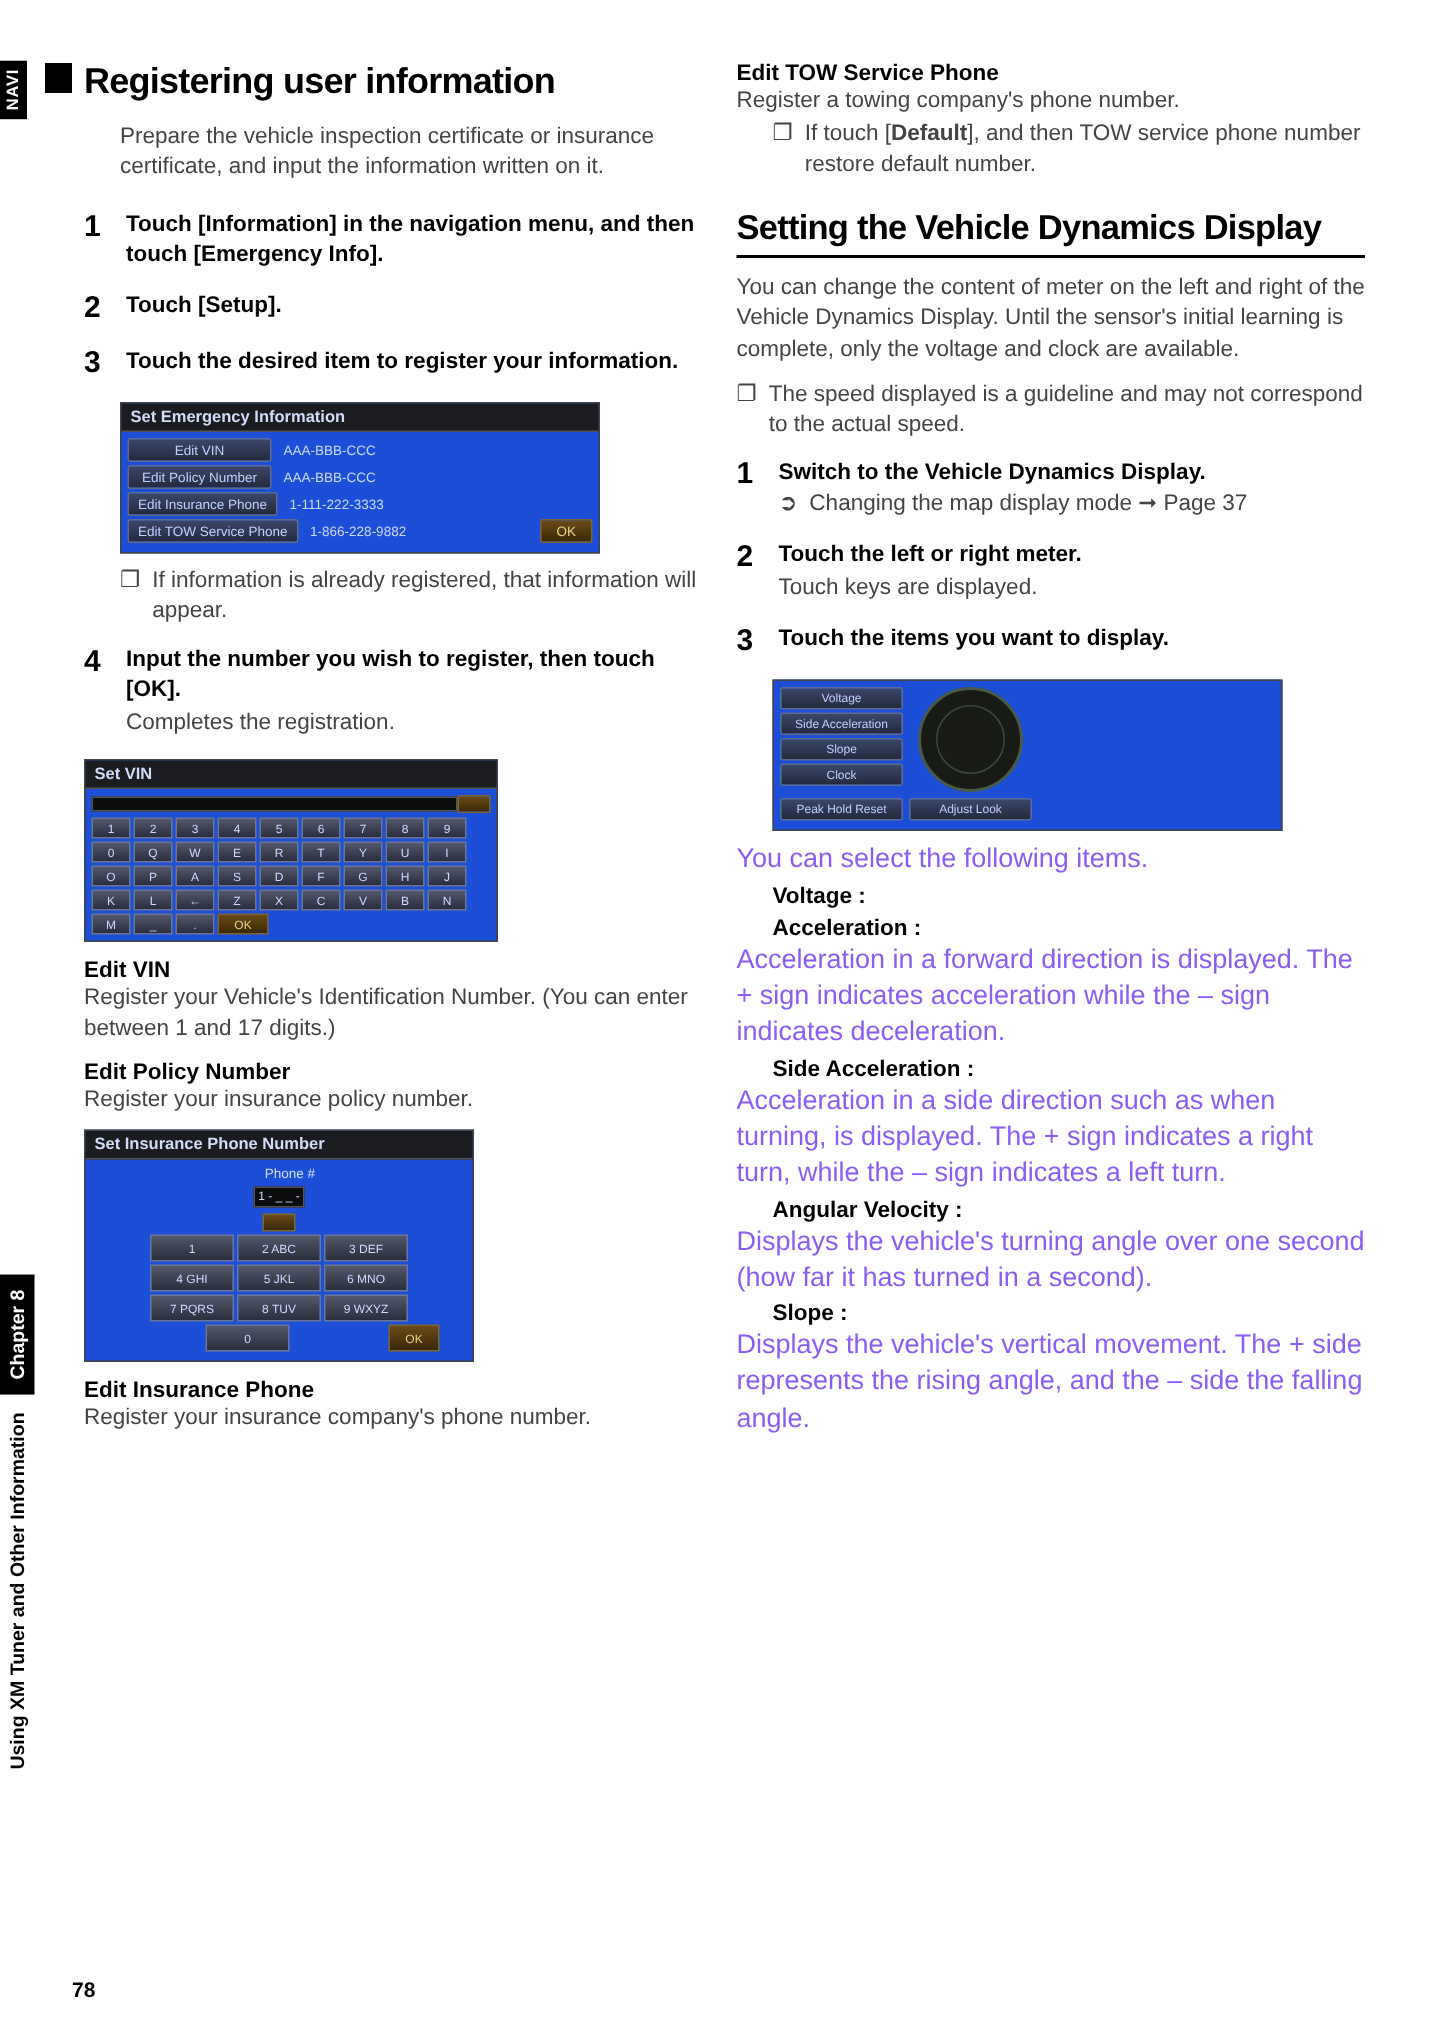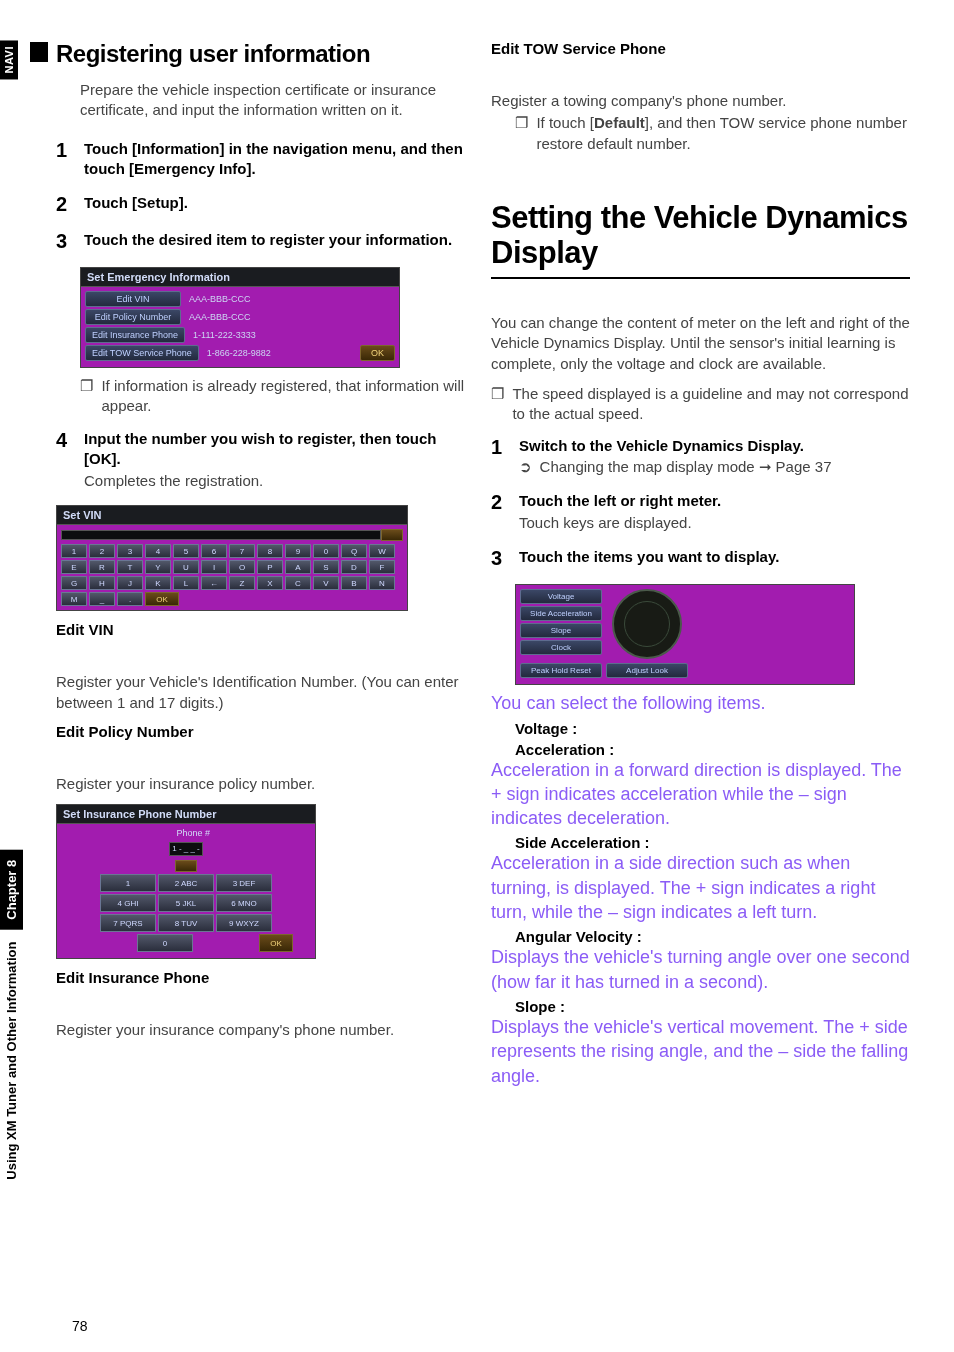--- a/index.html
+++ b/index.html
@@ -25,49 +25,49 @@
   .title-row .bullet-bar { margin-top: 6px; }
   .intro { font-size: 15px; color: #444; line-height: 1.35; margin-left: 24px; margin-bottom: 18px; }
   .step { display: flex; margin-left: 0; margin-bottom: 14px; }
   .step-num { font-weight: bold; font-size: 20px; width: 28px; flex-shrink: 0; }
   .step-body { font-size: 15px; line-height: 1.35; color: #000; }
   .step-body .bold { font-weight: bold; }
   .sub { font-size: 15px; color: #444; line-height: 1.35; margin-top: 2px; }
   .note-row { display: flex; margin-left: 24px; font-size: 15px; color: #444; line-height: 1.35; margin-top: 8px; margin-bottom: 12px; gap: 8px; }
   .note-sym { flex-shrink: 0; }
   .sub-heading { font-weight: bold; font-size: 15px; margin-left: 0; margin-top: 10px; }
-  .sub-text { font-size: 15px; color: #444; line-height: 1.35; margin-left: 0; margin-bottom: 2px; margin-top: 34px; }
+  .sub-text { font-size: 15px; color: #444; line-height: 1.35; margin-left: 0; margin-bottom: 2px; }
   .sub-heading-indent { font-weight: bold; font-size: 15px; margin-left: 24px; margin-top:4px;}
   .sub-text-indent { font-size: 18px; color: #8b5cf6; line-height: 1.35; margin-bottom: 4px; }
   hr.thick { border: none; border-top: 2px solid #000; margin: 6px 0 10px; }
   .screenshot {
     margin: 10px 0 6px 24px;
     border: 1px solid #444;
-    background: #a21caf;
+    background: #1d4ed8;
     width: 320px;
     font-size: 10px;
     color: #c8d2f0;
     padding: 4px;
   }
   .scr-title { background: #1a1c20; color: #d2dcf8; font-weight: bold; padding: 3px 6px; font-size: 11px; border-bottom: 1px solid #555; margin: -4px -4px 4px; }
   .scr-row { display: flex; align-items: center; margin: 2px 0; gap: 4px; }
   .scr-btn {
     background: linear-gradient(#3b4766,#232a3e);
     border: 1px solid #5e6c8f;
     color: #bfd0ff;
     font-size: 9px;
     padding: 2px 6px;
     border-radius: 2px;
     text-align: center;
     display: inline-block;
     min-width: 96px;
   }
   .scr-val { color: #ccd6f2; font-size: 9px; padding-left: 4px; }
   .scr-ok { background: linear-gradient(#6a4b1a,#3a2806); border: 1px solid #7d662e; color: #f0d27a; font-size: 9px; padding: 2px 10px; border-radius: 2px; margin-left: auto; }
-  .keyboard { width: 352px; }
+  .keyboard { width: 276px; }
   .kb-header { display:flex; align-items:center; margin:2px 0;}
   .kb-input { flex:1; background:#0c0d0f; border:1px solid #555; height:10px;}
   .kb-del { background:linear-gradient(#6a4b1a,#3a2806); border:1px solid #7d662e; width:22px; height:12px;}
   .kb-grid { display:flex; flex-wrap:wrap; gap:2px; margin-top:3px;}
   .kb-key { background:linear-gradient(#52586a,#2a2e3c); border:1px solid #6a7694; width:26px; height:14px; font-size:8px; color:#cfd8ff; text-align:center; line-height:14px;}
   .kb-ok { background:linear-gradient(#6a4b1a,#3a2806); border:1px solid #7d662e; width:34px; height:14px; font-size:8px; color:#f0d27a; text-align:center; line-height:14px;}
   .dyn-grid { display:flex; gap:6px;}
   .dyn-col { display:flex; flex-direction:column; gap:2px;}
   .dyn-btn { background:linear-gradient(#3b4766,#232a3e); border:1px solid #5e6c8f; color:#bfd0ff; font-size:8px; padding:2px 4px; border-radius:2px; text-align:center; min-width:82px;}
   .dyn-gauge { width:70px; height:70px; border:2px solid #4a5a4a; border-radius:50%; background:#181b15; position:relative; margin-left:4px;}
@@ -82,21 +82,21 @@
   .pp-ok{background:linear-gradient(#6a4b1a,#3a2806); border:1px solid #7d662e; width:34px; height:18px; font-size:8px; color:#f0d27a; text-align:center; line-height:18px; margin-left:6px;}
 
   
   .side-tab { position: absolute; left: 0; top: 40px; background: #000; color: #fff; writing-mode: vertical-rl; transform: rotate(180deg); font-size: 11px; font-weight: bold; padding: 6px 3px; letter-spacing: 0.5px; }
   
   .side-block { position:absolute; left:0; top:850px; width:28px; height:440px; display:flex; align-items:flex-start;}
   .side-vert { writing-mode: vertical-rl; transform: rotate(180deg); font-size:13px; font-weight:bold; white-space:nowrap;}
   .side-vert .blk { display:inline-block; background:#000; color:#fff; padding:10px 4px; }
   .side-vert .txt { display:inline-block; color:#000; padding:8px 4px; }
 
-  .page-num { position: absolute; left: 72px; bottom: 18px; font-size: 14px; font-weight: normal; }
+  .page-num { position: absolute; left: 48px; bottom: 18px; font-size: 14px; font-weight: bold; }
   .body-note { display:flex; gap:8px; margin-left:24px; font-size:15px; color:#444; line-height:1.35;}
   .body-note .sym{flex-shrink:0;}
   .link-ref{display:flex; gap:8px; margin-left:24px; font-size:15px; color:#444; line-height:1.35;}
   .bold {font-weight:bold;}
 </style>
 </head>
 <body>
 
 <div class="side-tab">NAVI</div>
 <div class="side-block">
@@ -257,21 +257,21 @@
     <div class="sub-heading" style="margin-top:4px;">Edit TOW Service Phone</div>
     <div class="sub-text">Register a towing company's phone number.</div>
     <div class="body-note">
       <span class="sym">❐</span>
       <span>
         <span>If touch [</span><span class="bold">Default</span><span>], and then TOW service phone number restore default number.</span>
       </span>
     </div>
 
     <div style="height:18px;"></div>
-    <h2 class="section-title" style="font-size:31px; line-height:1.15;margin-top:28px;">Setting the Vehicle Dynamics Display</h2>
+    <h2 class="section-title" style="font-size:23px; line-height:1.15;">Setting the Vehicle Dynamics Display</h2>
     <hr class="thick">
     <p class="sub-text">You can change the content of meter on the left and right of the Vehicle Dynamics Display. Until the sensor's initial learning is complete, only the voltage and clock are available.</p>
     <div class="body-note" style="margin-left:0; margin-top:10px; margin-bottom:12px;">
       <span class="sym">❐</span>
       <span>The speed displayed is a guideline and may not correspond to the actual speed.</span>
     </div>
 
     <div class="step">
       <div class="step-num">1</div>
       <div class="step-body">

